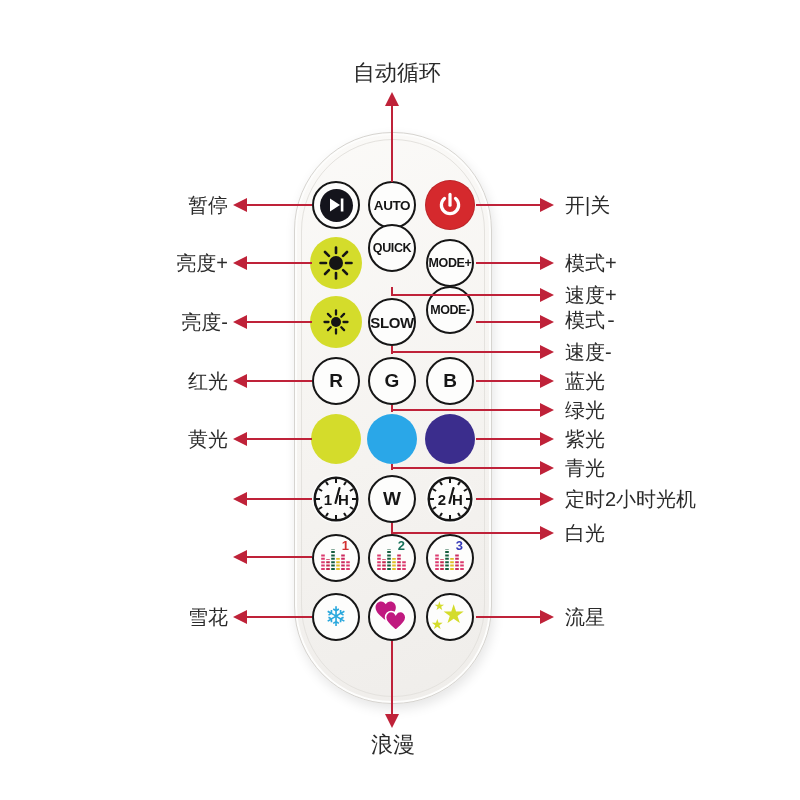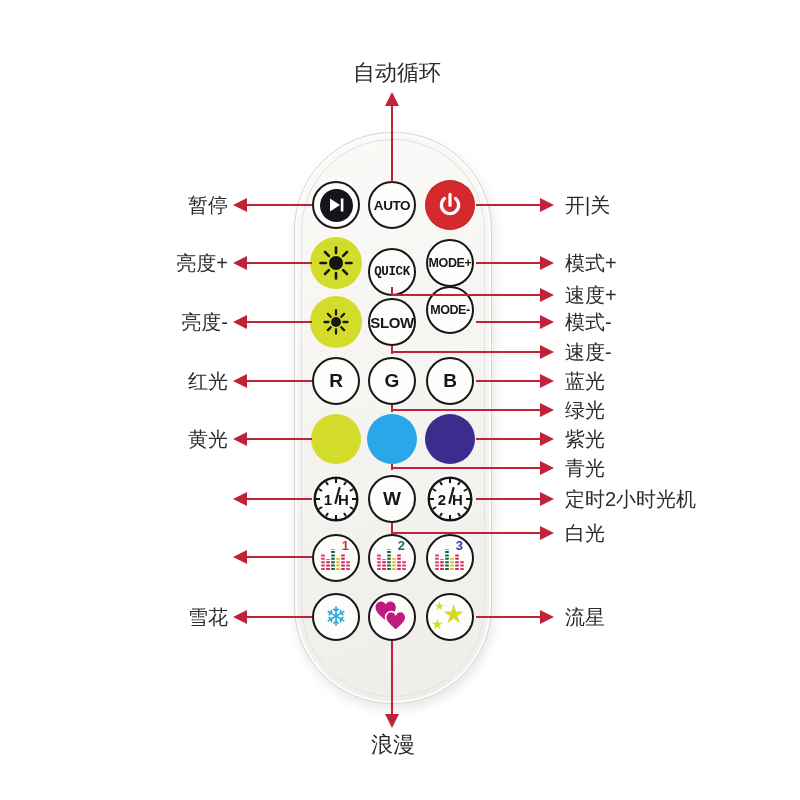--- a/index.html
+++ b/index.html
@@ -76,21 +76,21 @@
       <line x1="17" y1="7" x2="17" y2="1.5"></line>
         <line x1="24.1" y1="9.9" x2="28" y2="6"></line>
       <line x1="27" y1="17" x2="32.5" y2="17"></line>
         <line x1="24.1" y1="24.1" x2="28" y2="28"></line>
       <line x1="17" y1="27" x2="17" y2="32.5"></line>
         <line x1="9.9" y1="24.1" x2="6" y2="28"></line>
       <line x1="7" y1="17" x2="1.5" y2="17"></line>
         <line x1="9.9" y1="9.9" x2="6" y2="6"></line>
     </svg>
   </div>
-  <div class="btn txt12" style="left:368px;top:248px;font-family:Liberation Mono, monospace;">
+  <div class="btn txt12" style="left:368px;top:224px;">
     <span>QUICK</span>
   </div>
   <div class="btn txt12" style="left:426px;top:239px;">
     <span>MODE+</span>
   </div>
 
   <div class="btn sunbtn noborder" style="left:310px;top:296px;">
     <svg width="26" height="26" viewBox="0 0 26 26" stroke="#151515" stroke-width="2.3" stroke-linecap="round">
       <circle cx="13" cy="13" r="5" fill="#151515" stroke="none"></circle>
       <line x1="13" y1="5.5" x2="13" y2="1.5"></line>
@@ -285,21 +285,21 @@
   <div class="lbl lbl-left" style="top:191px;">暂停</div>
   <div class="lbl lbl-left" style="top:249px;">亮度+</div>
   <div class="lbl lbl-left" style="top:308px;">亮度-</div>
   <div class="lbl lbl-left" style="top:367px;">红光</div>
   <div class="lbl lbl-left" style="top:425px;">黄光</div>
   <div class="lbl lbl-left" style="top:603px;">雪花</div>
 
   <div class="lbl lbl-right" style="top:191px;">开|关</div>
   <div class="lbl lbl-right" style="top:249px;">模式+</div>
   <div class="lbl lbl-right" style="top:281px;">速度+</div>
-  <div class="lbl lbl-right" style="top:308px;">模式-</div>
+  <div class="lbl lbl-right" style="top:308px;font-family:Liberation Mono, monospace;">模式-</div>
   <div class="lbl lbl-right" style="top:338px;">速度-</div>
   <div class="lbl lbl-right" style="top:367px;">蓝光</div>
   <div class="lbl lbl-right" style="top:396px;">绿光</div>
   <div class="lbl lbl-right" style="top:425px;">紫光</div>
   <div class="lbl lbl-right" style="top:454px;text-align:right;">青光</div>
   <div class="lbl lbl-right" style="top:485px;">定时2小时光机</div>
   <div class="lbl lbl-right" style="top:519px;">白光</div>
   <div class="lbl lbl-right" style="top:603px;">流星</div>
 
 </div>

